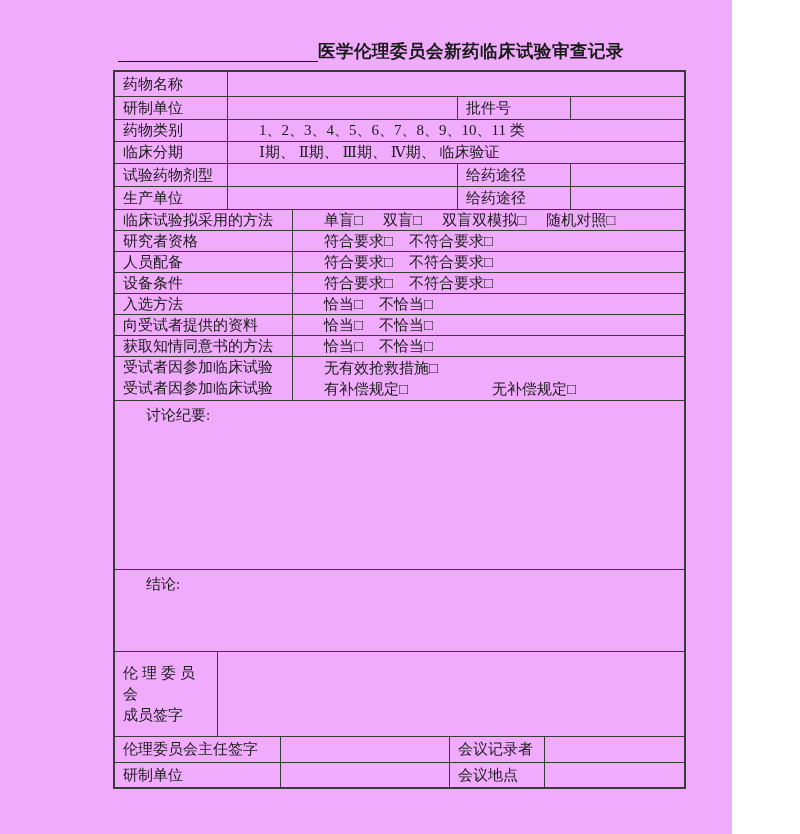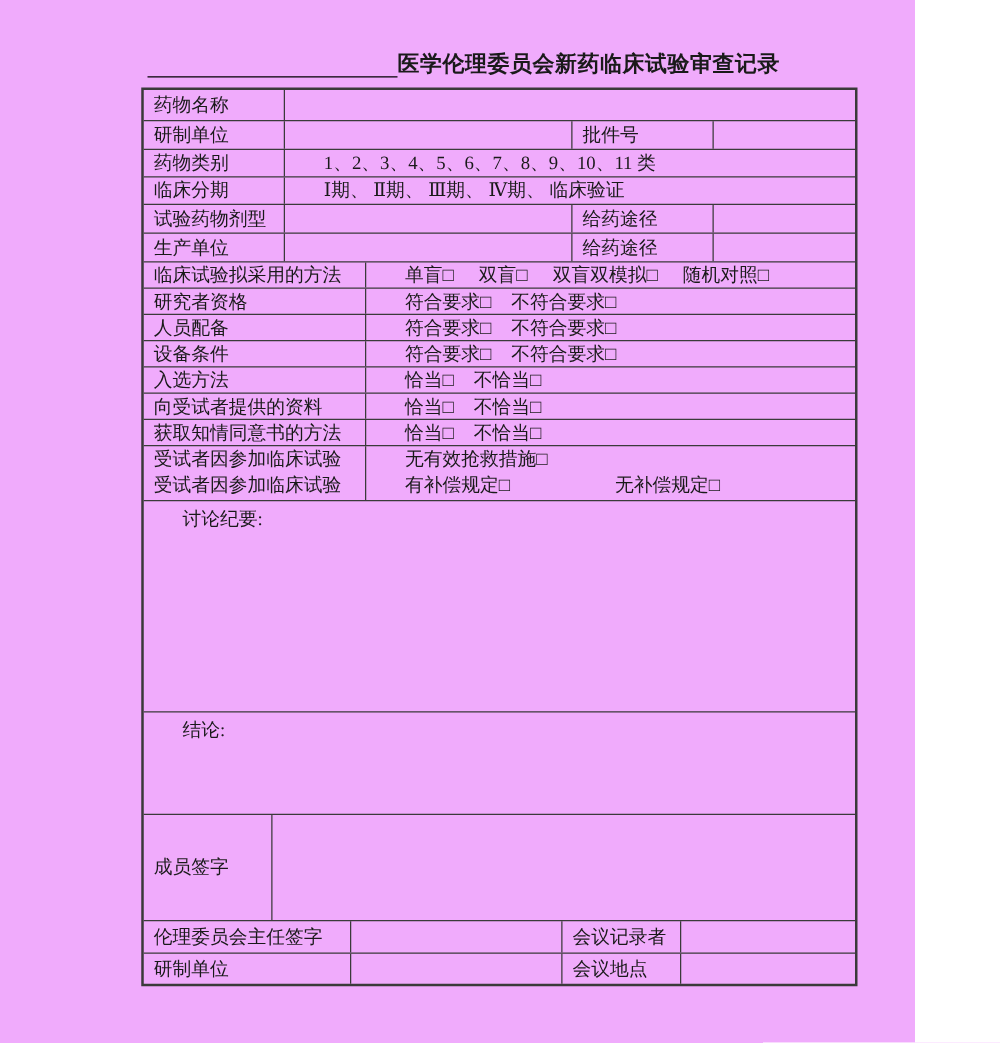--- a/index.html
+++ b/index.html
@@ -167,20 +167,21 @@
     </div>
 
     <div class="row h82">
       <div class="cell flex1 top-left">
         <span>结论:</span>
       </div>
     </div>
 
     <div class="row h85">
       <div class="cell w102 stack">
+        <div class="ls3">伦理委员会</div>
         <div>成员签字</div>
       </div>
       <div class="cell flex1"></div>
     </div>
 
     <div class="row h26">
       <div class="cell w165">伦理委员会主任签字</div>
       <div class="cell w169"></div>
       <div class="cell w95">会议记录者</div>
       <div class="cell flex1"></div>

